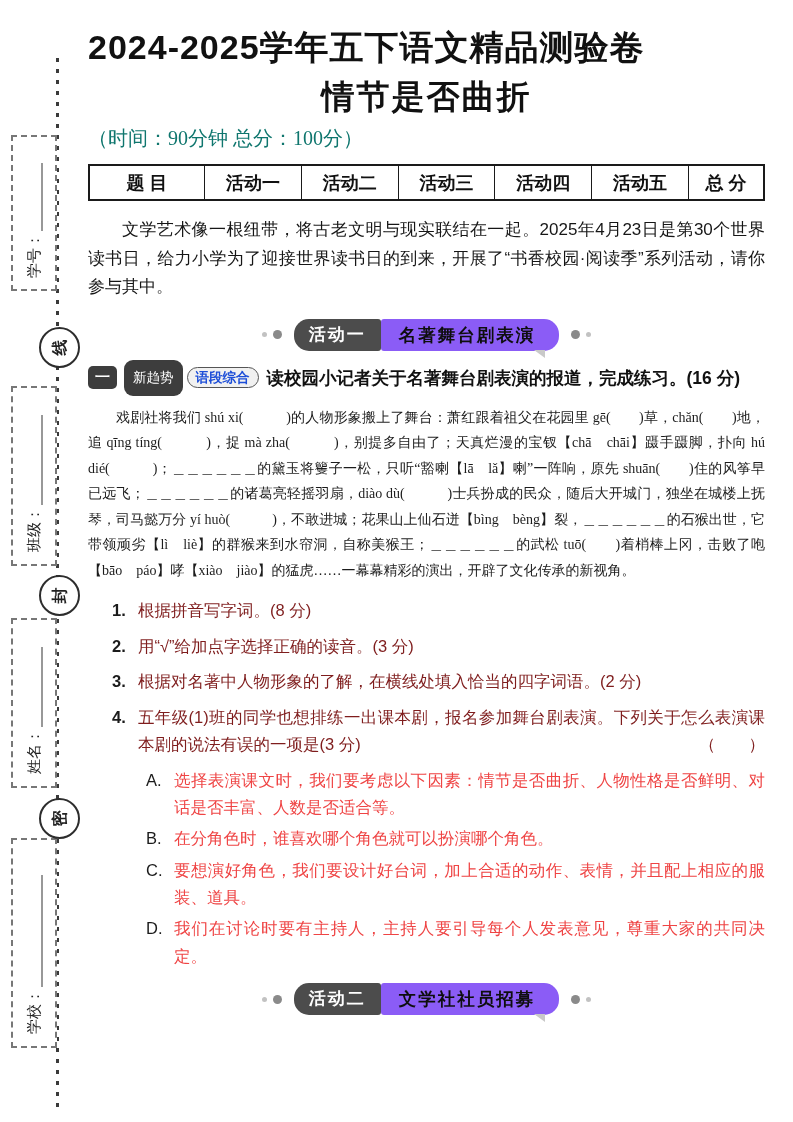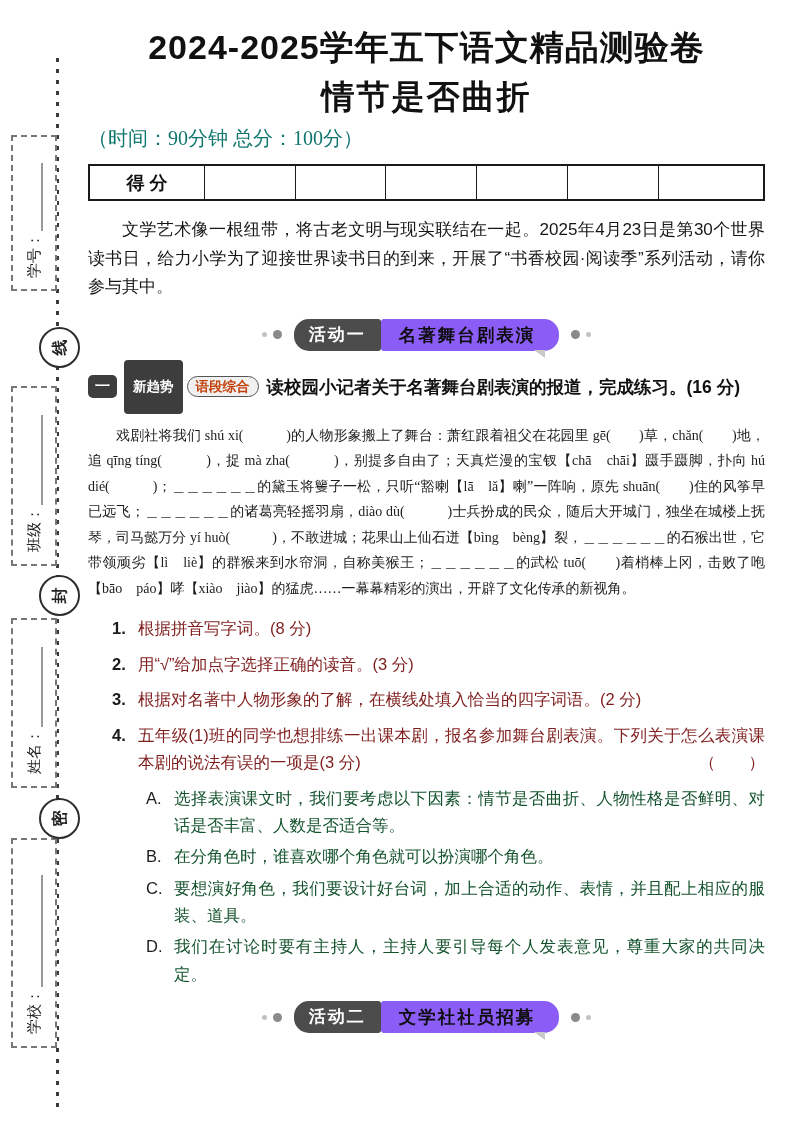--- a/index.html
+++ b/index.html
@@ -34,21 +34,21 @@
     z-index:2;
   }
   .seal-circle span{
     transform:rotate(-90deg);font-size:16px;font-weight:bold;color:#222;
     font-family:"Liberation Sans","DejaVu Sans",sans-serif;
   }
   .c1{top:327px;} .c2{top:575px;} .c3{top:798px;}
   
   .content{position:absolute;left:88px;top:26px;width:677px;}
   .title{
-    text-align:center;font-weight:bold;font-size:34px;letter-spacing:1px;line-height:1.25;
+    font-weight:bold;font-size:34px;letter-spacing:1px;line-height:1.25;
     font-family:"Liberation Sans","DejaVu Sans",sans-serif;color:#111;
   }
   .subtitle{
     text-align:center;font-weight:bold;font-size:33px;letter-spacing:2px;line-height:1.2;
     font-family:"Liberation Sans","DejaVu Sans",sans-serif;color:#111;margin-top:8px;
   }
   .meta{font-size:20px;margin-top:9px;color:#0f766e;}
   
   table.score{border-collapse:collapse;width:100%;margin-top:12px;border:2.5px solid #1a1a1a;}
   table.score td{
@@ -86,43 +86,43 @@
   
   .sec-head{
     display:flex;align-items:center;margin-top:6px;
     font-family:"Liberation Sans","DejaVu Sans",sans-serif;
   }
   .num-badge{
     background:#3d3d3d;color:#fff;border-radius:5px;padding:2px 7px;
     font-size:15px;font-weight:bold;flex-shrink:0;margin-right:7px;
   }
   .badge-dark{
-    background:#3d3d3d;color:#fff;border-radius:4px;padding:18px 9px;
-    font-size:13.5px;font-weight:bold;flex-shrink:0;margin-right:4px;
+    background:#3d3d3d;color:#fff;border-radius:9px;padding:9px 9px;
+    font-size:13.5px;font-weight:normal;flex-shrink:0;margin-right:4px;
   }
   .badge-outline{
     background:#f1f1f1;border:1.4px solid #555;border-radius:12px;padding:0.5px 8px;
-    font-size:13.5px;font-weight:bold;color:#c2410c;flex-shrink:0;margin-right:8px;
+    font-size:13.5px;font-weight:bold;color:#1d4ed8;flex-shrink:0;margin-right:8px;
   }
   .sec-head .head-text{font-size:17.5px;font-weight:bold;color:#111;}
   
   .passage{
     margin-top:9px;font-size:14px;line-height:1.82;text-align:justify;text-indent:2em;
     color:#1c1c1c;font-family:"Liberation Serif","DejaVu Serif",serif;
   }
   
   .qlist{margin-top:6px;font-family:"Liberation Sans","DejaVu Sans",sans-serif;}
   .q{display:flex;margin:0 0 9px 24px;font-size:16.5px;line-height:1.62;}
   .qnum{font-weight:bold;width:26px;flex-shrink:0;}
   .qtext{flex:1;text-align:justify;color:#7f1d1d;}
   .answer-paren{float:right;margin-left:12px;}
   .opts{margin:2px 0 2px 58px;font-family:"Liberation Sans","DejaVu Sans",sans-serif;}
   .opt{display:flex;font-size:16.5px;line-height:1.66;margin-bottom:4px;}
   .optkey{width:28px;flex-shrink:0;}
-  .opttext{flex:1;text-align:justify;color:#14532d;}
+  .opttext{flex:1;text-align:justify;color:#ef4444;}
 </style>
 </head>
 <body>
 
 <div class="seal-line"></div>
 
 <div class="margin-box b1">
   <div class="rot">
       <span>学号：</span>
       <span class="uline"></span>
@@ -160,28 +160,28 @@
 </div>
 
 <div class="content">
 
   <div class="title">2024-2025学年五下语文精品测验卷</div>
   <div class="subtitle">情节是否曲折</div>
   <div class="meta">（时间：90分钟  总分：100分）</div>
 
   <table class="score">
     <tbody>
-    <tr>
-      <td class="lblcol">得 分</td>
-      <td></td>
-      <td></td>
-      <td></td>
-      <td></td>
-      <td></td>
-      <td></td>
+        <tr>
+      <td class="lblcol">题 目</td>
+      <td>活动一</td>
+      <td>活动二</td>
+      <td>活动三</td>
+      <td>活动四</td>
+      <td>活动五</td>
+      <td>总 分</td>
     </tr>
   </tbody>
     </table>
 
   <p class="intro">文学艺术像一根纽带，将古老文明与现实联结在一起。2025年4月23日是第30个世界读书日，给力小学为了迎接世界读书日的到来，开展了“书香校园·阅读季”系列活动，请你参与其中。</p>
 
   <div class="banner">
     <span class="dots">
         <i class="sm"></i>
         <i class="lg"></i>

